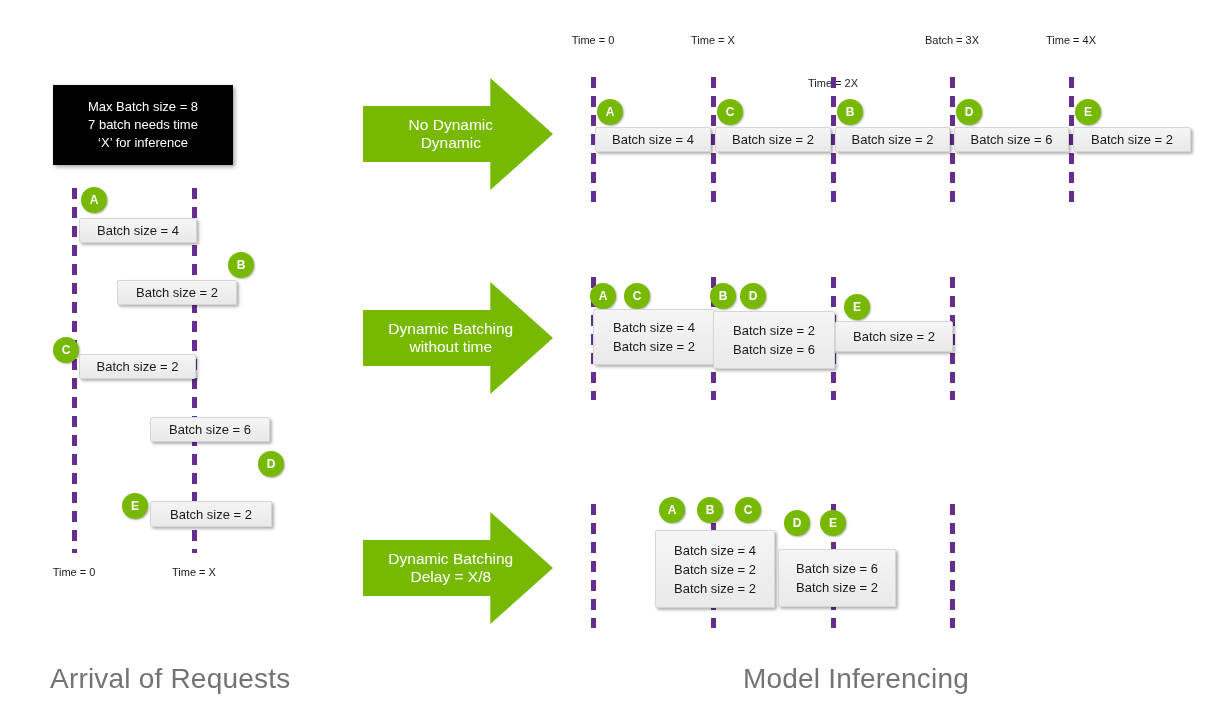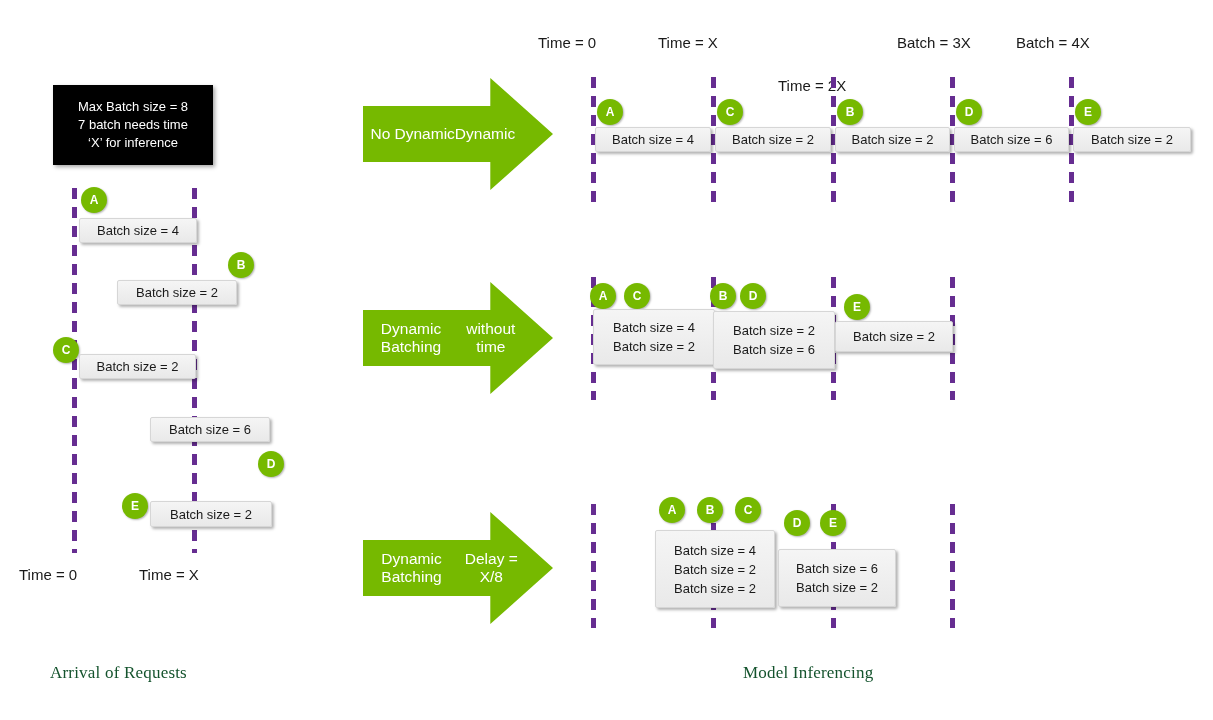--- a/index.html
+++ b/index.html
@@ -9,21 +9,21 @@
     width:1213px;height:720px;position:relative;overflow:hidden;
     color:#1a1a1a;
   }
   
   .vline{
     position:absolute;width:5px;
     background:repeating-linear-gradient(to bottom,#662d91 0 11px,transparent 11px 19px);
   }
   
   .info-box{
-    position:absolute;left:53px;top:85px;width:160px;height:80px;
+    position:absolute;left:53px;top:85px;width:180px;height:80px;
     background:#000;color:#fff;text-align:center;font-size:13px;line-height:18px;
     padding-top:13px;box-sizing:border-box;
     box-shadow:2px 2px 4px rgba(0,0,0,0.35);
   }
   
   .batch-box{
     position:absolute;box-sizing:border-box;
     background:linear-gradient(#f5f5f5,#e9e9e9);
     border:1px solid #d6d6d6;border-radius:2px;
     box-shadow:2px 2px 3px rgba(0,0,0,0.3);
@@ -40,29 +40,29 @@
     box-shadow:1px 1px 2px rgba(0,0,0,0.3);
   }
   
   .flow-arrow{
     position:absolute;left:363px;width:190px;height:112px;
     background:#76b900;
     clip-path:polygon(0 25%,67% 25%,67% 0,100% 50%,67% 100%,67% 75%,0 75%);
     filter:drop-shadow(2px 2px 2px rgba(0,0,0,0.25));
   }
   .flow-arrow .arrow-text{
-    position:absolute;left:0;top:25%;width:84%;height:50%;
-    display:flex;flex-direction:row;align-items:center;justify-content:center;
+    position:absolute;left:8px;top:25%;width:84%;height:50%;
+    display:flex;flex-direction:column;align-items:center;justify-content:center;
     color:#fff;font-size:15.5px;line-height:18px;text-align:center;
   }
   .time-label{
-    position:absolute;font-size:15px;color:#1a1a1a;width:110px;text-align:left;
+    position:absolute;font-size:11px;color:#1a1a1a;width:110px;text-align:center;
   }
   .caption{
-    position:absolute;font-size:17px;color:#14532d;letter-spacing:0.2px;font-family:Liberation Serif, serif;
+    position:absolute;font-size:28px;color:#737373;letter-spacing:0.2px;
   }
 </style>
 </head>
 <body>
 
 <div class="info-box">
   <span>Max Batch size = 8</span><br>
   <span>7 batch needs time</span><br>
   <span>‘X’ for inference</span>
 </div>
@@ -107,21 +107,21 @@
 
 <div class="time-label" style="left:19px;top:566px;">Time = 0</div>
 <div class="time-label" style="left:139px;top:566px;">Time = X</div>
 
 <div class="caption" style="left:50px;top:663px;">Arrival of Requests</div>
 
 <div class="time-label" style="left:538px;top:34px;">Time = 0</div>
 <div class="time-label" style="left:658px;top:34px;">Time = X</div>
 <div class="time-label" style="left:778px;top:34px;margin-top:43px;">Time = 2X</div>
 <div class="time-label" style="left:897px;top:34px;">Batch = 3X</div>
-<div class="time-label" style="left:1016px;top:34px;">Batch = 4X</div>
+<div class="time-label" style="left:1016px;top:34px;">Time = 4X</div>
 
 <div class="flow-arrow" style="top:78px;">
   <div class="arrow-text">
     <span>No Dynamic</span>
     <span>Dynamic</span>
   </div>
 </div>
 
 <div class="vline" style="left:591px;top:77px;height:126px;"></div>
 <div class="vline" style="left:711px;top:77px;height:126px;"></div>

